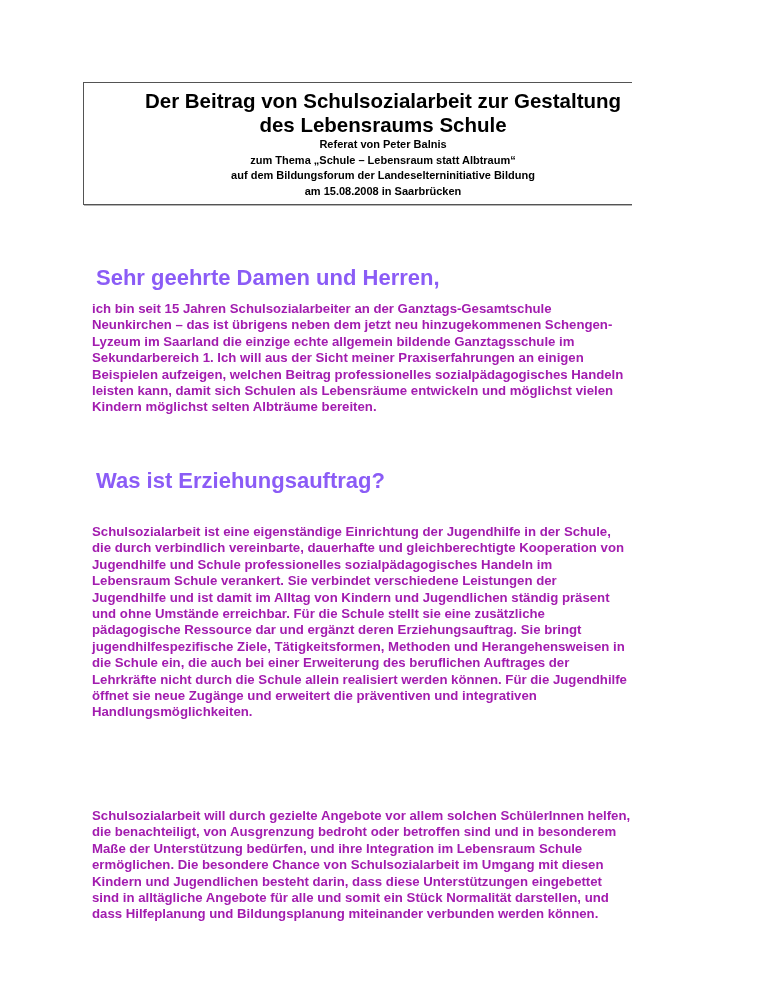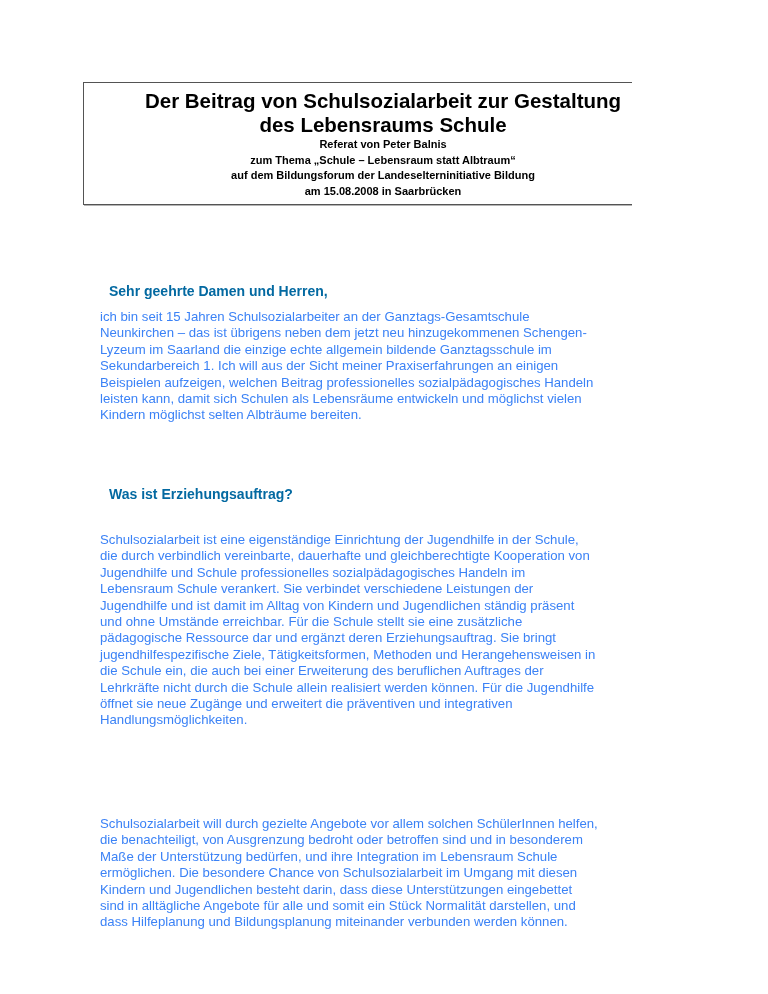--- a/index.html
+++ b/index.html
@@ -35,36 +35,36 @@
   }
   .doc-subtitle {
     font-size: 11px;
     font-weight: bold;
     line-height: 15.5px;
   }
   .section-heading {
     position: absolute;
     left: 92px;
     width: 584px;
-    margin: 17px;
-    font-size: 14px;
+    margin: 4px;
+    font-size: 22px;
     font-weight: bold;
     line-height: 22px;
-    color: #0369a1;
+    color: #8b5cf6;
   }
   .body-par {
     position: absolute;
     left: 92px;
     width: 590px;
-    margin: 8px;
+    margin: 0;
     font-size: 13.2px;
-    font-weight: normal;
+    font-weight: bold;
     line-height: 16.4px;
     white-space: pre-line;
-    color: #3b82f6;
+    color: #a21caf;
   }
   .pos-greeting-heading { top: 263px; }
   .pos-greeting-par     { top: 301px; }
   .pos-what-heading     { top: 466px; }
   .pos-what-par1        { top: 524px; }
   .pos-what-par2        { top: 717px; }
   .pos-what-par3        { top: 808px; }
   .page-number {
     position: absolute;
     left: 92px;

